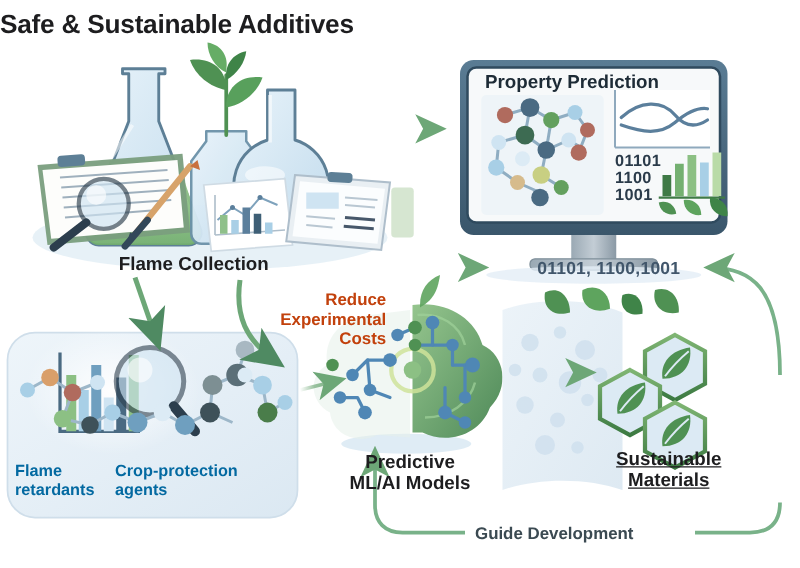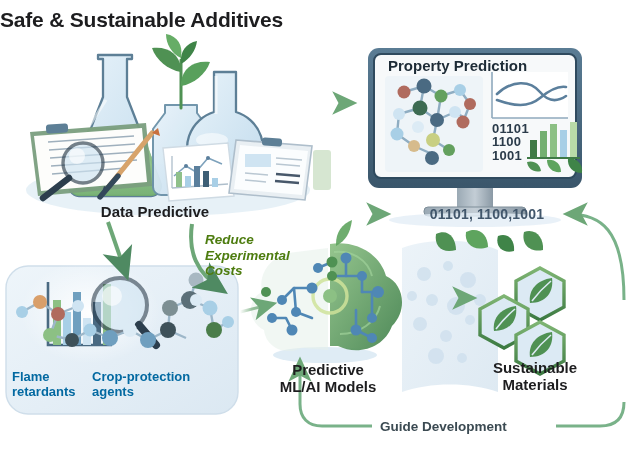--- a/index.html
+++ b/index.html
@@ -24,26 +24,26 @@
 
   
   .cap{
     position:absolute;text-align:center;
     font-weight:bold;color:#1d1d1f;
     line-height:1.12;
   }
   #cap-data-collection{left:55px;top:204px;width:200px;font-size:15px;}
   #cap-eda{left:0px;top:425px;width:250px;font-size:14.5px;}
   #cap-ml{left:258px;top:362px;width:140px;font-size:15px;}
-  #cap-sustainable{left:455px;top:360px;width:160px;font-size:15px;}
+  #cap-sustainable{left:455px;top:360px;width:160px;font-size:15px;text-decoration:underline;}
 
   #cap-reduce{
     position:absolute;left:205px;top:232px;width:104px;
-    text-align:left;font-size:13.5px;font-weight:bold;
-    color:#4d7c0f;line-height:1.16;font-style:italic;
+    text-align:right;font-size:13.5px;font-weight:bold;
+    color:#c2410c;line-height:1.16;
   }
   #cap-binary-flow{
     position:absolute;left:392px;top:206px;width:190px;
     text-align:center;font-size:14px;font-weight:bold;
     color:#41566b;letter-spacing:.2px;
   }
   #cap-guide{
     position:absolute;left:380px;top:419px;width:170px;
     font-size:13.5px;font-weight:bold;
     color:#3b4a52;
@@ -435,21 +435,21 @@
       <path d="M624,300 C624,228 600,214 568,214" stroke="#79b289" stroke-width="3" fill="none" marker-end="url(#mArrow)"></path>
 
       <path d="M300,404 C300,418 308,426 322,426 L372,426" stroke="#79b289" stroke-width="3" fill="none"></path>
       <path d="M556,426 L600,426 C616,426 624,418 624,402" stroke="#79b289" stroke-width="3" fill="none"></path>
       <path d="M300,404 L300,362" stroke="#79b289" stroke-width="3" fill="none" marker-end="url(#mArrow)"></path>
     </g>
   </svg>
 
   <div id="title">Safe &amp; Sustainable Additives</div>
 
-  <div class="cap" id="cap-data-collection">Data Predictive</div>
+  <div class="cap" id="cap-data-collection">Flame Collection</div>
 
   <div id="screen-heading">Property Prediction</div>
 
   <div id="screen-binary">01101
 1100
 1001</div>
 
   <div id="cap-binary-flow">01101, 1100,1001</div>
 
   <div class="eda-lbl" id="eda-lbl-flame">

